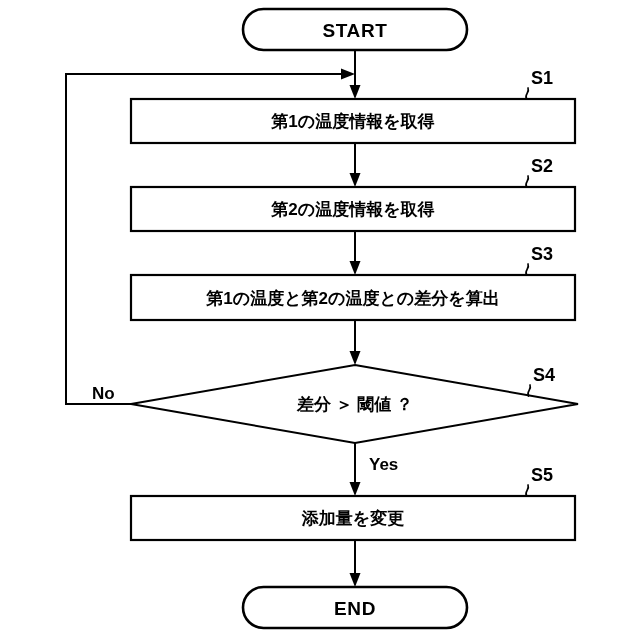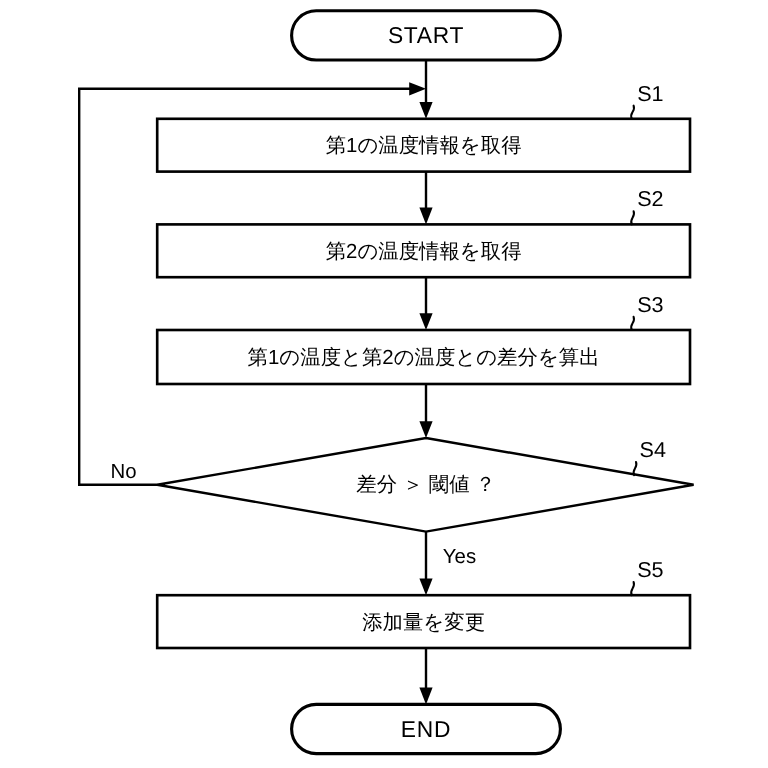--- a/index.html
+++ b/index.html
@@ -7,20 +7,21 @@
     padding: 0;
     background: #ffffff;
   }
   #page {
     position: relative;
     width: 640px;
     height: 640px;
     background: #ffffff;
     overflow: hidden;
     font-family: "Liberation Sans", "DejaVu Sans", sans-serif;
+    font-weight: bold;
   }
   #flow-svg {
     display: block;
     width: 640px;
     height: 640px;
   }
   .shape-outline {
     fill: #ffffff;
     stroke: #000000;
     stroke-width: 2.2;

